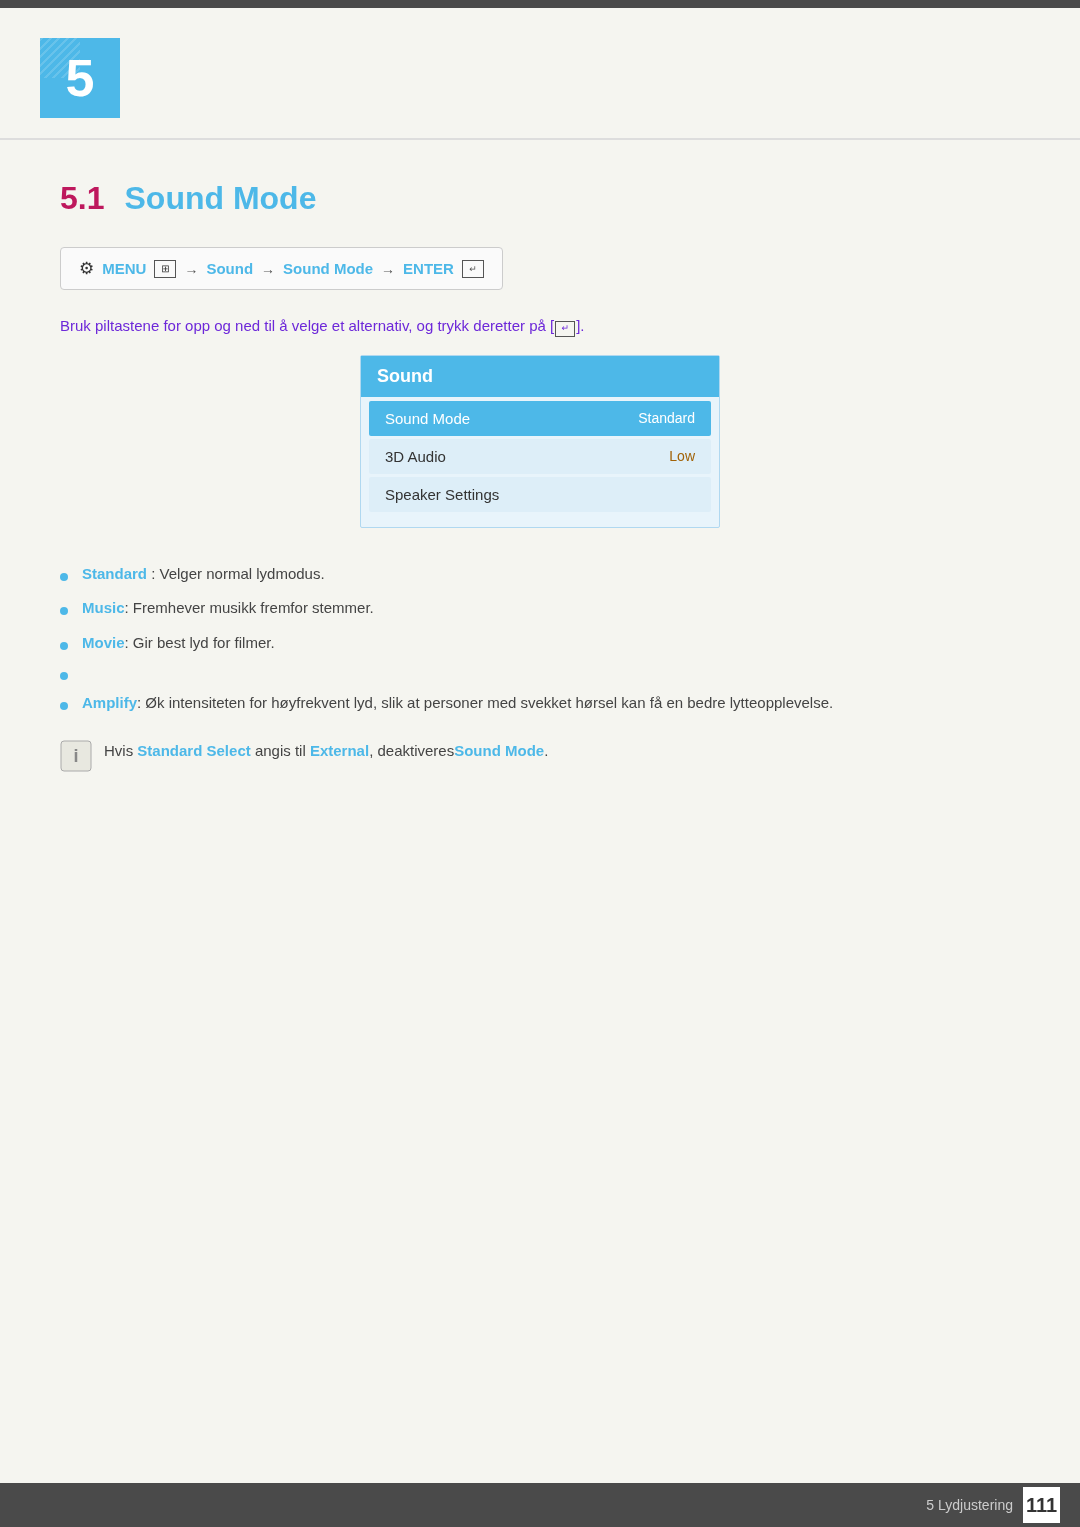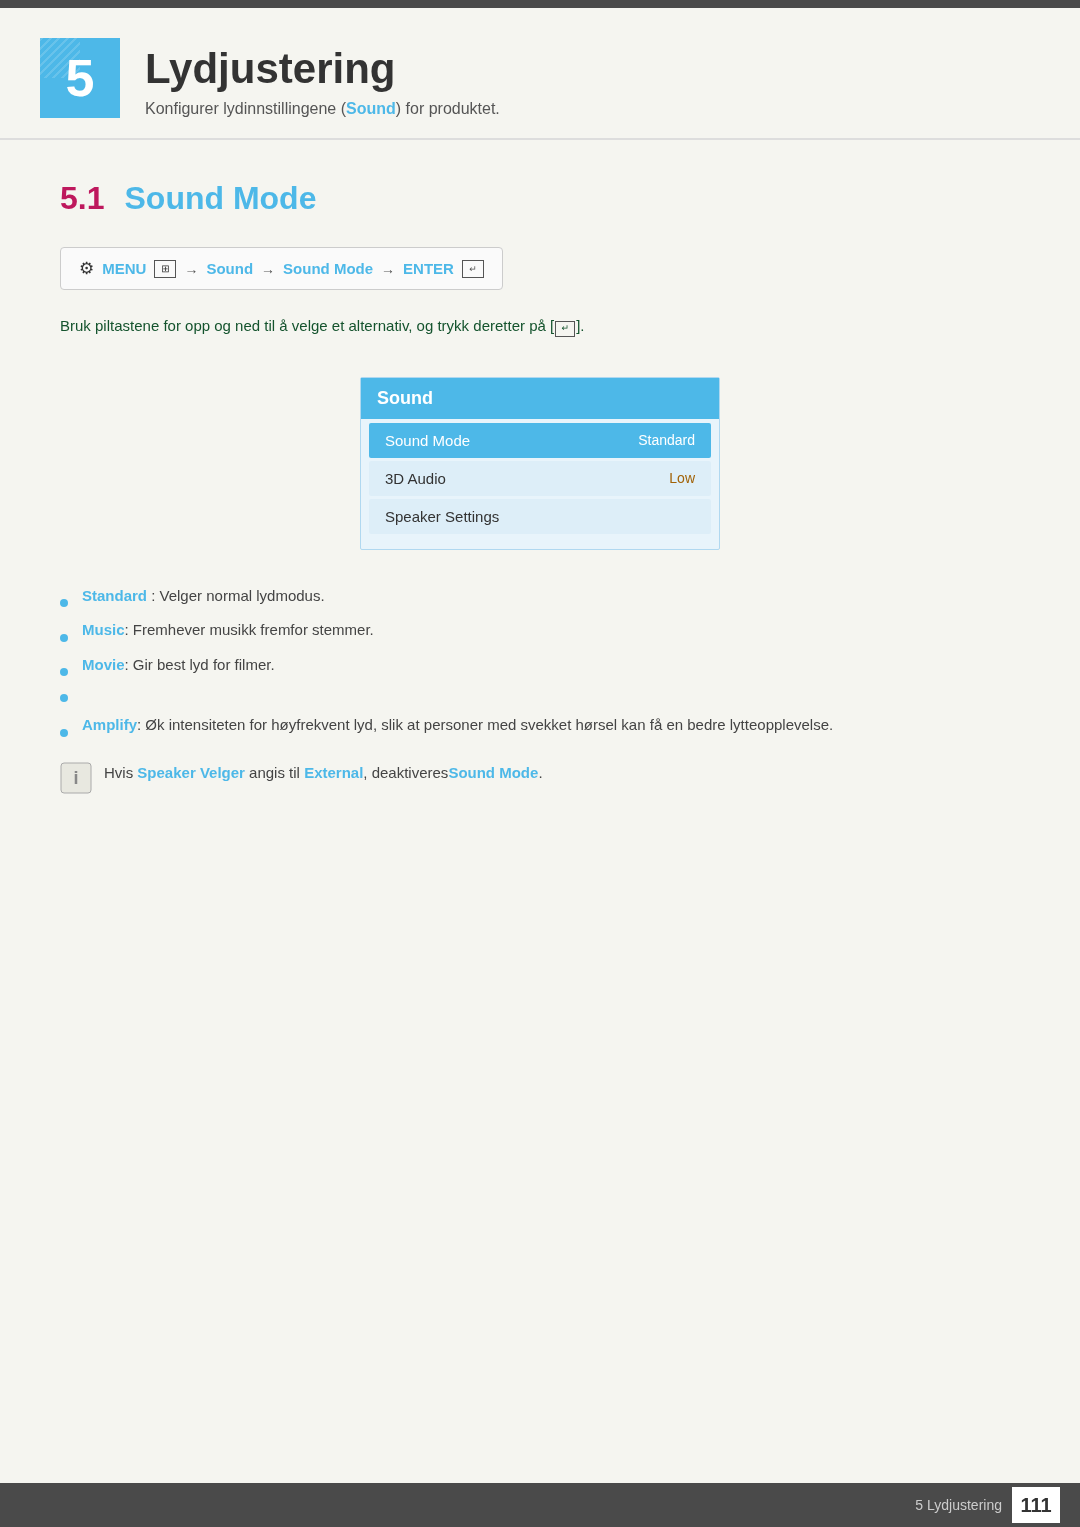--- a/index.html
+++ b/index.html
@@ -149,22 +149,22 @@
       border: 1.5px solid #555;
       width: 22px;
       height: 18px;
       font-size: 9px;
       color: #555;
     }
 
     
     .description-text {
       font-size: 15px;
-      color: #14532d;
-      margin-bottom: 39px;
+      color: #6d28d9;
+      margin-bottom: 17px;
       line-height: 1.5;
     }
 
     
     .menu-container {
       display: flex;
       justify-content: center;
       margin-bottom: 35px;
     }
 
@@ -213,21 +213,21 @@
 
     
     .bullet-list {
       list-style: none;
       margin: 0 0 25px 0;
       padding: 0;
     }
 
     .bullet-list li {
       display: flex;
-      align-items: flex-end;
+      align-items: center;
       margin-bottom: 12px;
       font-size: 15px;
       line-height: 1.5;
       color: #444;
     }
 
     .bullet-dot {
       width: 8px;
       height: 8px;
       background: #4db8e8;
@@ -285,41 +285,35 @@
       color: #ccc;
       font-size: 14px;
       margin-right: 10px;
     }
 
     .footer-number {
       background: white;
       color: #333;
       font-size: 20px;
       font-weight: bold;
-      width: 48px;
+      width: 37px;
       height: 36px;
       display: flex;
       align-items: center;
       justify-content: center;
     }
   </style>
 </head>
 <body>
 
 <div class="top-bar"></div>
 
 <div class="chapter-header">
   <div class="chapter-number-box">
     <span>5</span>
-  </div>
-  <div class="chapter-title-area">
-    <div class="chapter-title">Lydjustering</div>
-    <div class="chapter-subtitle">
-      <span>Konfigurer lydinnstillingene (</span><strong>Sound</strong><span>) for produktet.</span>
-    </div>
   </div>
 </div>
 
 <div class="main-content">
 
   
   <div class="section-heading">
     <span class="section-number">5.1</span>
     <span class="section-title">Sound Mode</span>
   </div>
@@ -393,21 +387,21 @@
 
   
   <div class="note-box">
     <div class="note-icon">
       <svg width="32" height="32" viewBox="0 0 32 32" xmlns="http://www.w3.org/2000/svg">
         <rect x="1" y="1" width="30" height="30" rx="3" fill="#e8e8e0" stroke="#aaa" stroke-width="1"></rect>
         <text x="16" y="22" text-anchor="middle" font-size="18" font-weight="bold" fill="#888">i</text>
       </svg>
     </div>
     <div class="note-text">
-      Hvis <strong>Speaker Velger</strong> angis til <strong>External</strong>, deaktiveres<strong>Sound Mode</strong>.
+      Hvis <strong>Standard Select</strong> angis til <strong>External</strong>, deaktiveres<strong>Sound Mode</strong>.
     </div>
   </div>
 
 </div>
 
 <div class="footer">
   <span class="footer-text">5 Lydjustering</span>
   <div class="footer-number">111</div>
 </div>
 

